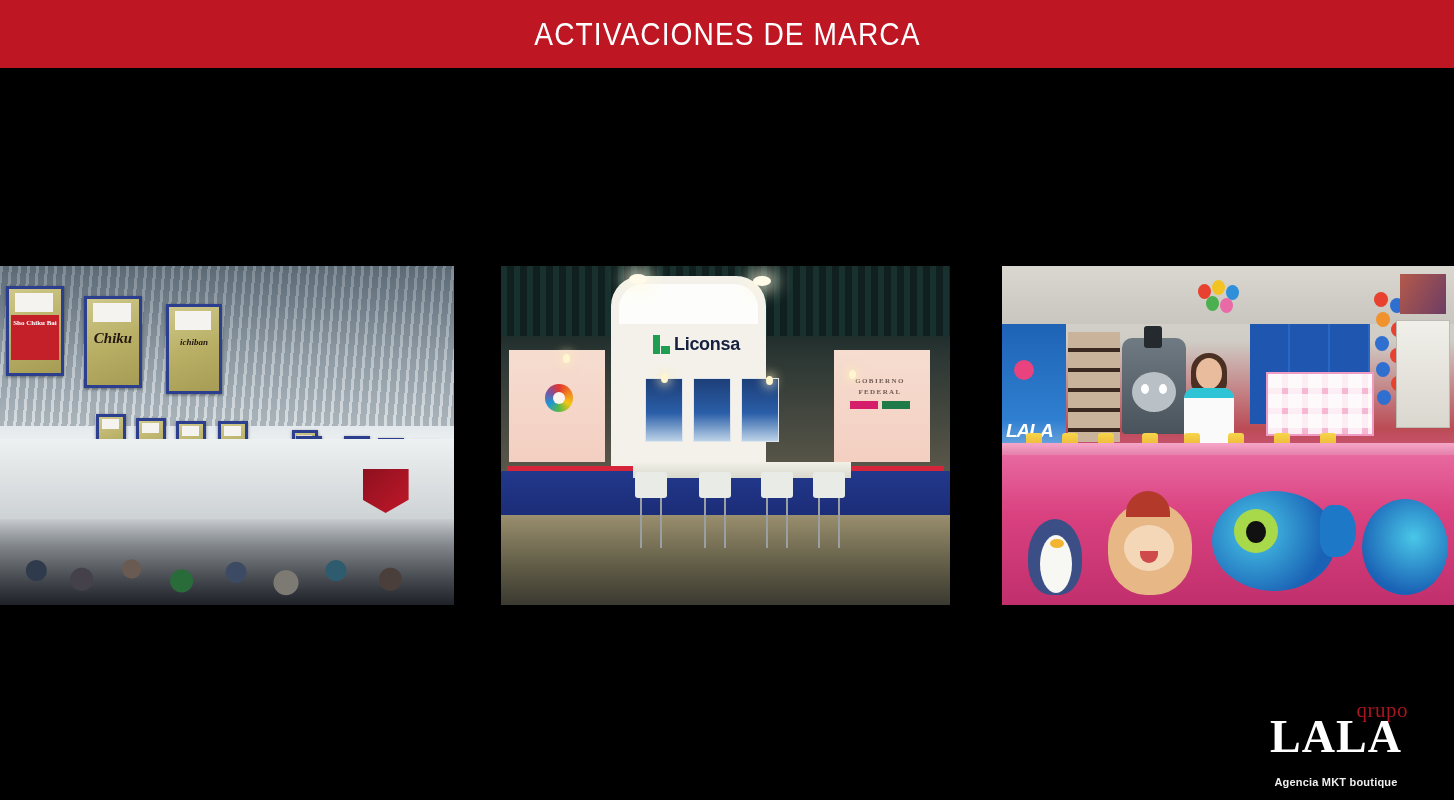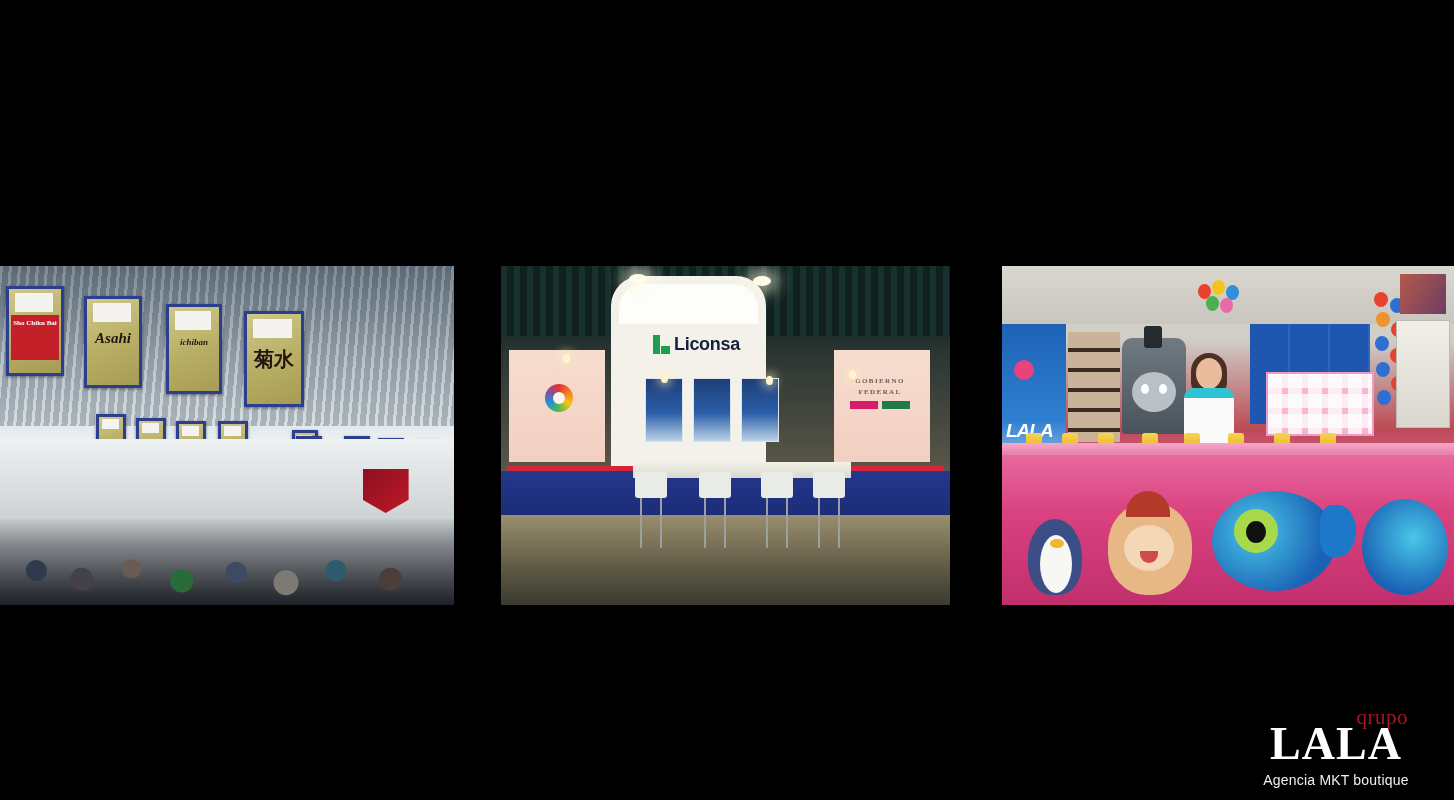--- a/index.html
+++ b/index.html
@@ -284,54 +284,53 @@
     color:#a81520; font-size:21px; line-height:20px;
     font-family:"Liberation Serif", serif; letter-spacing:0.5px;
     text-align:right; padding-right:8px;
   }
   .logo .zima{
     color:#ffffff; font-size:46px; line-height:42px; font-weight:bold;
     font-family:"Liberation Serif", serif; letter-spacing:1px;
     margin-top:-4px;
   }
   .logo .tagline{
-    color:#efefef; font-size:14px; font-weight:normal; letter-spacing:0.2px;
-    margin-top:7px;
+    color:#efefef; font-size:11px; font-weight:bold; letter-spacing:0.2px;
+    margin-top:18px;
   }
 </style>
 </head>
 <body>
 
 <div class="slide">
 
+  <div class="header-band">
+    <div class="header-title">ACTIVACIONES DE MARCA</div>
+  </div>
 
 
   <div class="photo-row">
 
     <div class="photo p1">
       <div class="photo-inner">
         <div class="hall">
           <div class="ceiling"></div>
 
           <div class="banner red" style="left:6px;top:20px;width:58px;height:90px;">
             <div class="ticket"></div>
             <div class="bn-fill"></div>
             <div class="bn-label" style="font-size:7px;">Sho Chiku Bai</div>
           </div>
           <div class="banner" style="left:84px;top:30px;width:58px;height:92px;">
             <div class="ticket"></div>
-            <div class="bn-label" style="font-size:15px;font-style:italic;">Asahi</div>
+            <div class="bn-label" style="font-size:15px;font-style:italic;">Chiku</div>
           </div>
           <div class="banner" style="left:166px;top:38px;width:56px;height:90px;padding-left:39px;">
             <div class="ticket"></div>
             <div class="bn-label" style="font-size:9px;font-style:italic;">ichiban</div>
-          </div>
-          <div class="banner" style="left:244px;top:45px;width:60px;height:96px;">
-            <div class="ticket"></div>
-            <div class="bn-label" style="font-size:20px;">菊水</div>
           </div>
 
           <div class="banner small" style="left:96px;top:148px;width:30px;height:52px;">
               <div class="ticket"></div>
             </div>
           <div class="banner small" style="left:136px;top:152px;width:30px;height:52px;">
               <div class="ticket"></div>
             </div>
           <div class="banner small" style="left:176px;top:155px;width:30px;height:50px;">
             <div class="ticket"></div>

